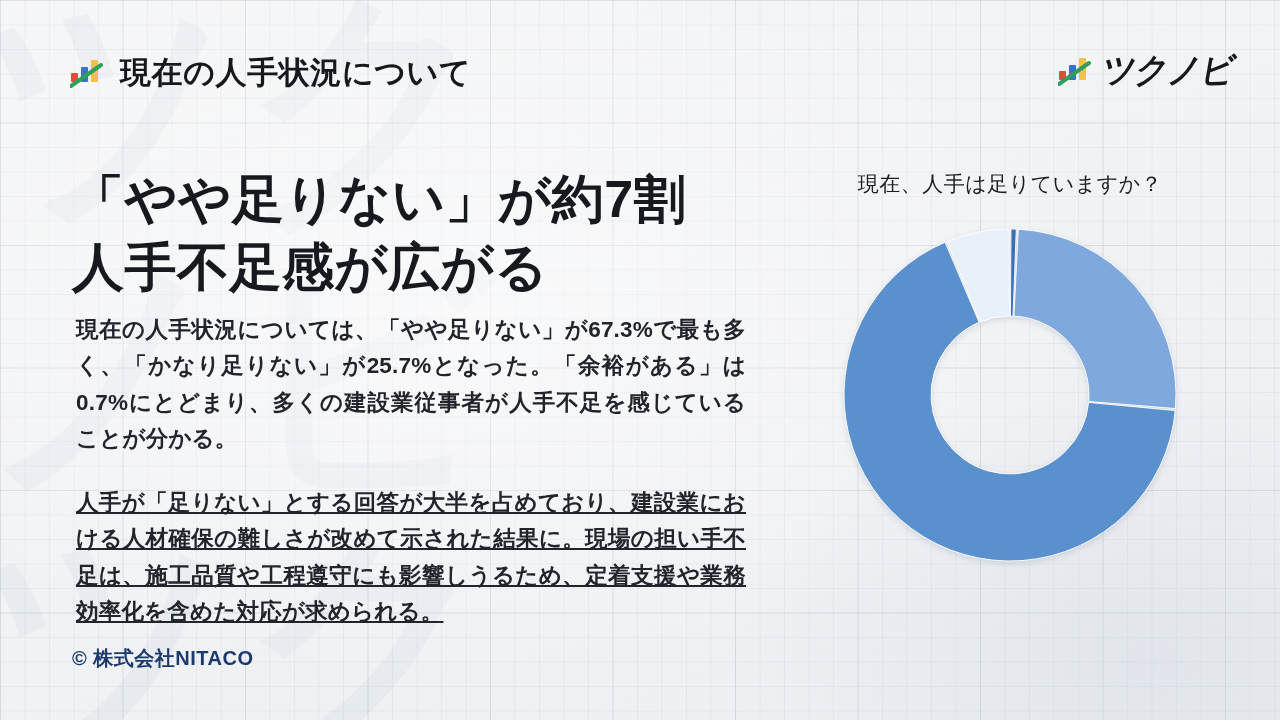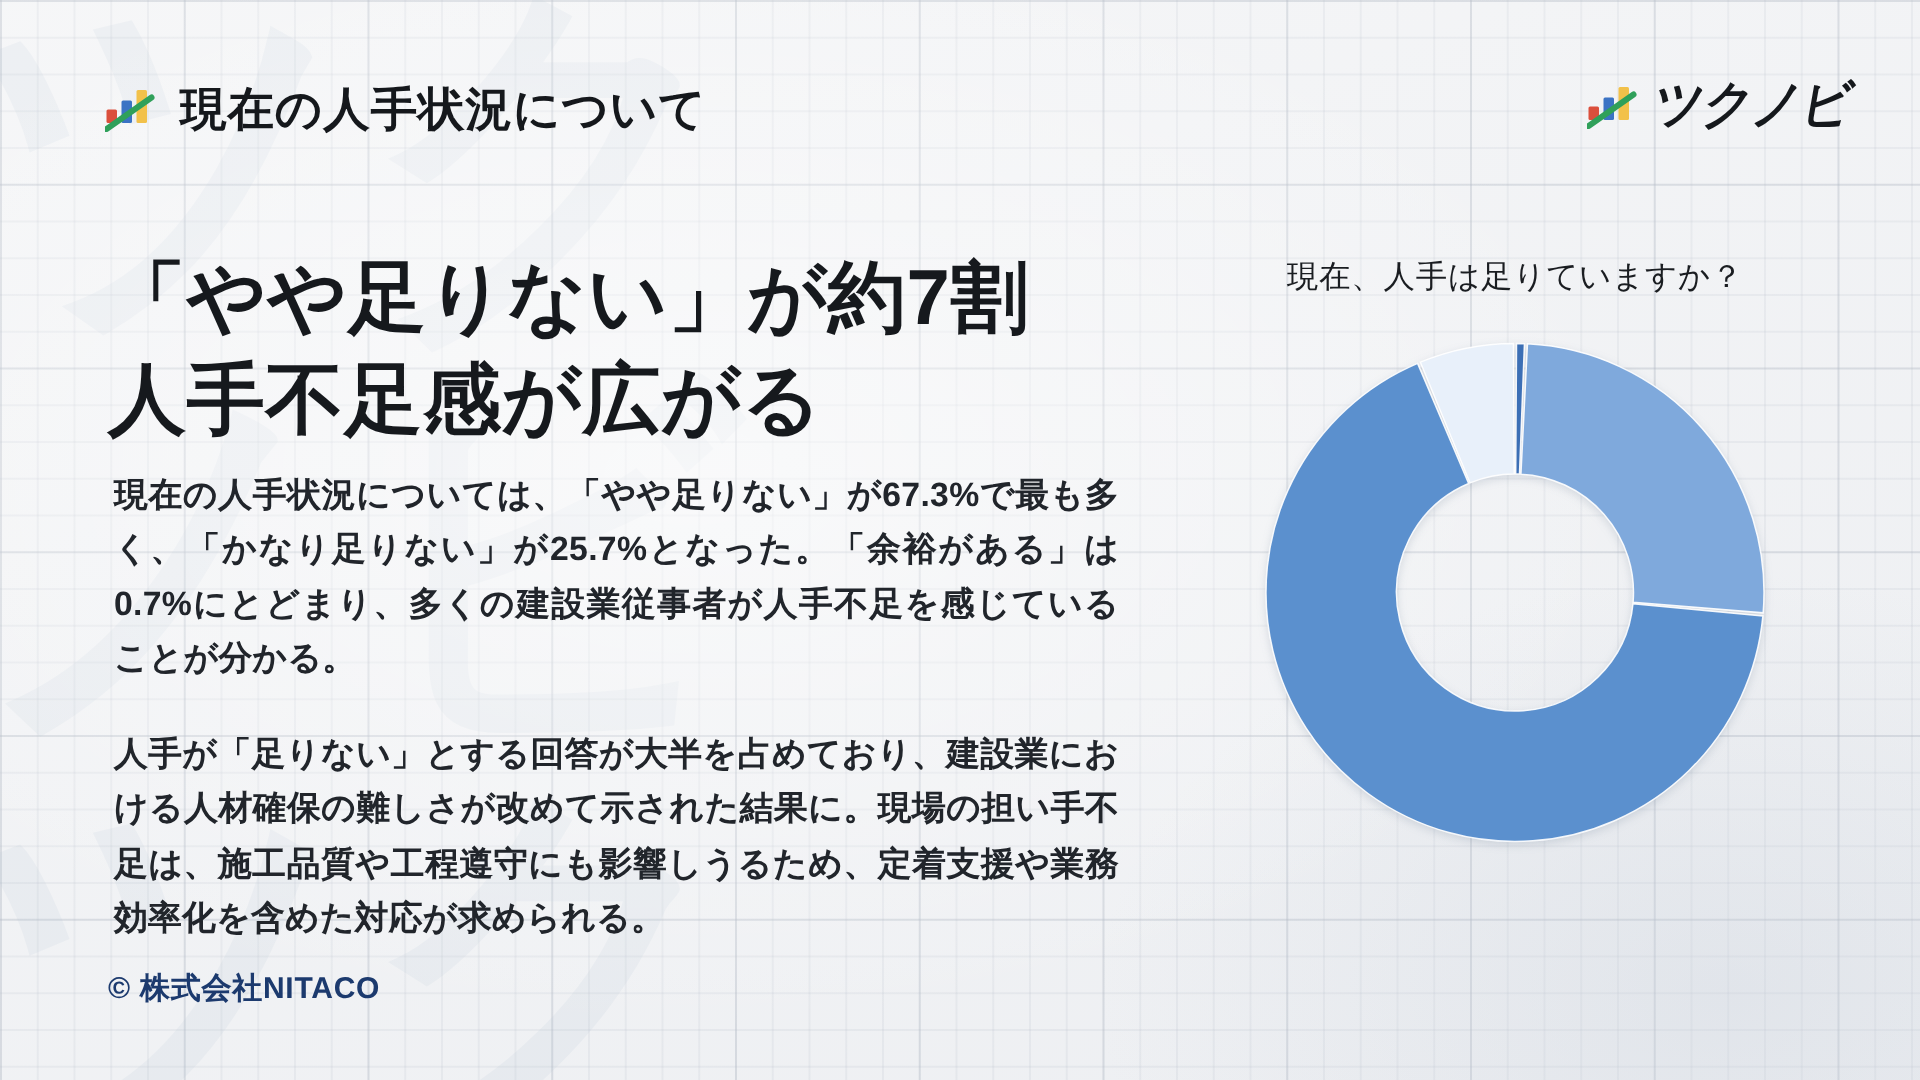--- a/index.html
+++ b/index.html
@@ -76,21 +76,21 @@
   #headline .l2{ display:block; }
 
   .body-par{
     position:absolute; left:76px;
     width:670px;
     font-size:22.5px; font-weight:700; color:#21252b;
     line-height:1.62; letter-spacing:.2px;
     text-align:justify;
   }
   #par1{ top:312px; }
-  #par2{ top:485px; }
+  #par2{ top:485px;text-decoration:underline; }
 
   #footer{
     position:absolute; left:72px; top:645px;
     font-size:20px; font-weight:700; color:#1c3a6e;
     letter-spacing:.5px;
   }
 
   
   #chart-area{ position:absolute; left:760px; top:150px; width:500px; height:520px; }
   #chart-title{

